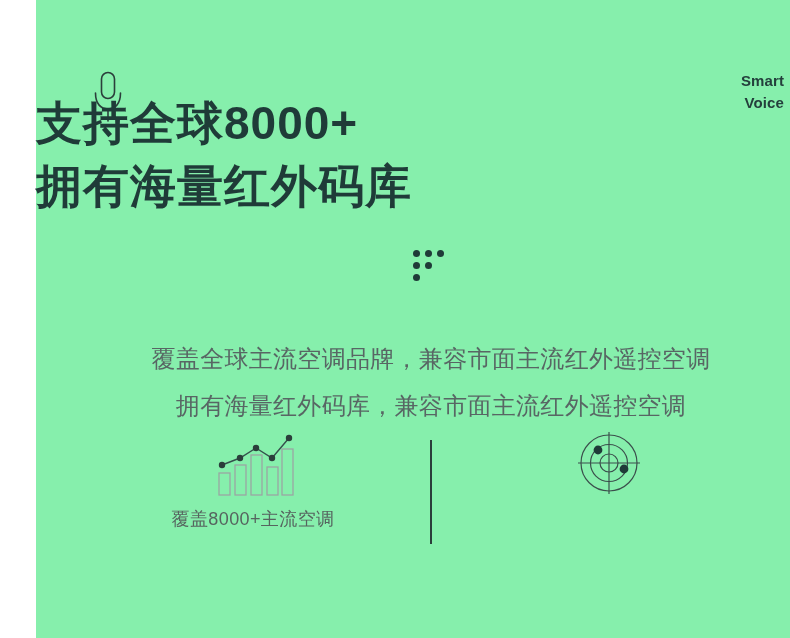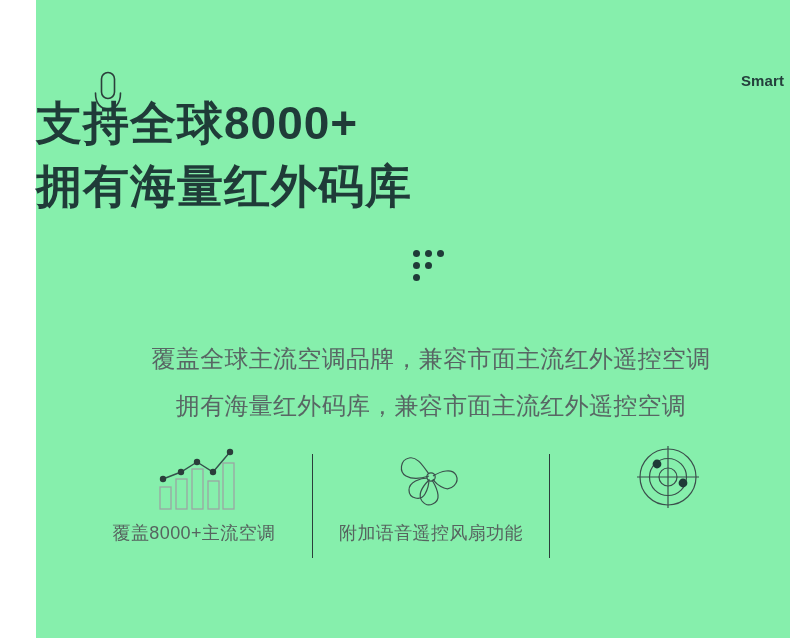--- a/index.html
+++ b/index.html
@@ -89,21 +89,21 @@
     font-size: 24px;
     line-height: 1.95;
     letter-spacing: .3px;
   }
   .body-copy .line { display: block; white-space: nowrap; }
 
   
   .features {
     position: absolute;
     left: 40px;
-    top: 441px;
+    top: 427px;
     width: 710px;
     height: 130px;
     display: flex;
     align-items: flex-start;
   }
   .feature {
     flex: 1 1 0;
     display: flex;
     flex-direction: column;
     align-items: center;
@@ -139,20 +139,21 @@
   <div class="mic-icon">
     <svg width="40" height="56" viewBox="0 0 40 56" fill="none">
       <rect x="13.5" y="4.5" width="13" height="26" rx="6.5" stroke="#2b3e3b" stroke-width="1.6"></rect>
       <path d="M7.5 25 C7.5 36 13 41 20 41 C27 41 32.5 36 32.5 25" stroke="#2b3e3b" stroke-width="1.6" fill="none" stroke-linecap="round"></path>
       <line x1="20" y1="41" x2="20" y2="53" stroke="#2b3e3b" stroke-width="1.6" stroke-linecap="round"></line>
     </svg>
   </div>
 
   <div class="brand-tag">
     <span>Smart</span>
+    <span>Voice</span>
   </div>
 
   <h1 class="headline">
     <span class="line">支持全球8000+</span>
     <span class="line">拥有海量红外码库</span>
   </h1>
 
   <div class="dots">
     <div class="dots-grid">
       <span class="dot"></span>
@@ -188,34 +189,20 @@
           <circle cx="45" cy="19" r="3.2" fill="#2b3e3b"></circle>
           <circle cx="61" cy="29" r="3.2" fill="#2b3e3b"></circle>
           <circle cx="78" cy="9" r="3.2" fill="#2b3e3b"></circle>
         </svg>
       </div>
       <div class="feature-label">覆盖8000+主流空调</div>
     </div>
 
     <div class="divider"></div>
 
-    <div class="feature">
-      <div class="feature-icon">
-        <svg width="80" height="72" viewBox="0 0 80 72" fill="none">
-          <g stroke="#3b4f4c" stroke-width="1.2" fill="none">
-            <path d="M38 32 C32 24 26 14 18 16 C9 18 8 30 15 34 C22 38 32 36 38 34"></path>
-            <path d="M42 34 C50 29 61 26 65 33 C69 41 60 49 53 46 C46 43 43 39 42 37"></path>
-            <path d="M38 38 C33 43 26 52 31 59 C37 67 48 61 47 53 C46 45 42 40 41 38"></path>
-            <path d="M37 36 C29 36 18 40 18 48 C18 57 30 59 34 52 C38 45 38 39 38 37"></path>
-            <circle cx="40" cy="35" r="4.2"></circle>
-          </g>
-        </svg>
-      </div>
-      <div class="feature-label">附加语音遥控风扇功能</div>
-    </div>
 
     <div class="divider"></div>
 
     <div class="feature">
       <div class="feature-icon">
         <svg width="78" height="72" viewBox="0 0 78 72" fill="none">
           <g stroke="#3b4f4c" stroke-width="1.2" fill="none">
             <circle cx="39" cy="35" r="28"></circle>
             <circle cx="39" cy="35" r="18.5"></circle>
             <circle cx="39" cy="35" r="9"></circle>

